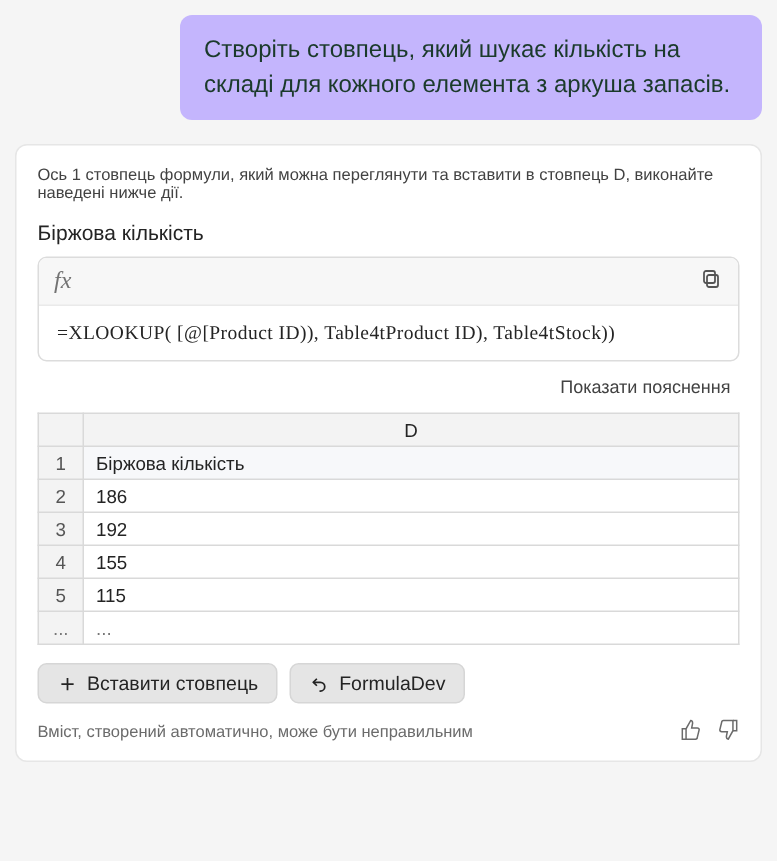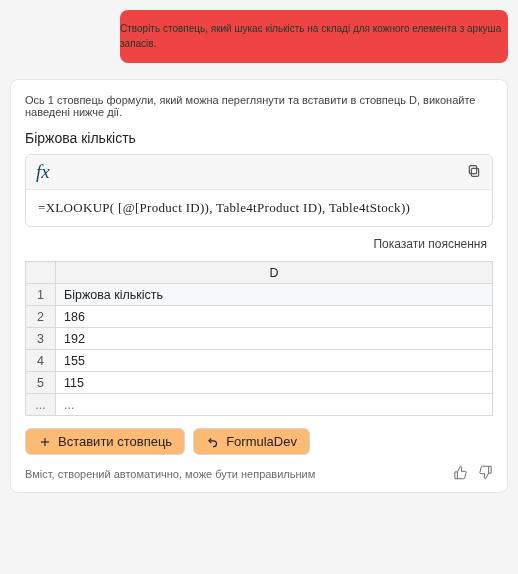--- a/index.html
+++ b/index.html
@@ -6,26 +6,26 @@
   body {
     margin: 0;
     padding: 10px;
     background: #f5f5f5;
     font-family: "Segoe UI", -apple-system, sans-serif;
     font-size: 13px;
     color: #242424;
     width: 518px;
   }
   .user-bubble {
-    background: #ef4444;
+    background: #c4b5fd;
     border-radius: 8px;
-    padding: 12px 0;
+    padding: 12px 16px;
     margin-left: 110px;
     margin-bottom: 16px;
-    font-size: 10px;
+    font-size: 16px;
     line-height: 1.45;
     color: #1b3a2b;
   }
   .response-card {
     background: #ffffff;
     border: 1px solid #e6e6e6;
     border-radius: 8px;
     padding: 14px 14px 10px 14px;
   }
   .intro {
@@ -52,22 +52,22 @@
     display: flex;
     align-items: center;
     justify-content: space-between;
     background: #f7f7f7;
     padding: 6px 10px;
     border-bottom: 1px solid #eaeaea;
   }
   .fx-label {
     font-style: italic;
     font-family: "Times New Roman", serif;
-    font-size: 19px;
-    color: #0c4a6e;
+    font-size: 16px;
+    color: #737373;
   }
   .copy-icon {
     width: 16px; height: 16px;
     color: #555;
   }
   .formula-body {
     padding: 10px 12px;
     font-family: Liberation Serif, serif;
     font-size: 13px;
     white-space: normal;
@@ -110,21 +110,21 @@
   .ellipsis-row td { color: #777; }
   .button-row {
     display: flex;
     gap: 8px;
     margin-bottom: 8px;
   }
   .pill-btn {
     display: inline-flex;
     align-items: center;
     gap: 6px;
-    background: #fdba74;
+    background: #e5e5e5;
     border: 1px solid #d6d6d6;
     border-radius: 6px;
     padding: 5px 12px;
     font-size: 13px;
     color: #242424;
     cursor: pointer;
   }
   .footer-row {
     display: flex;
     align-items: center;

